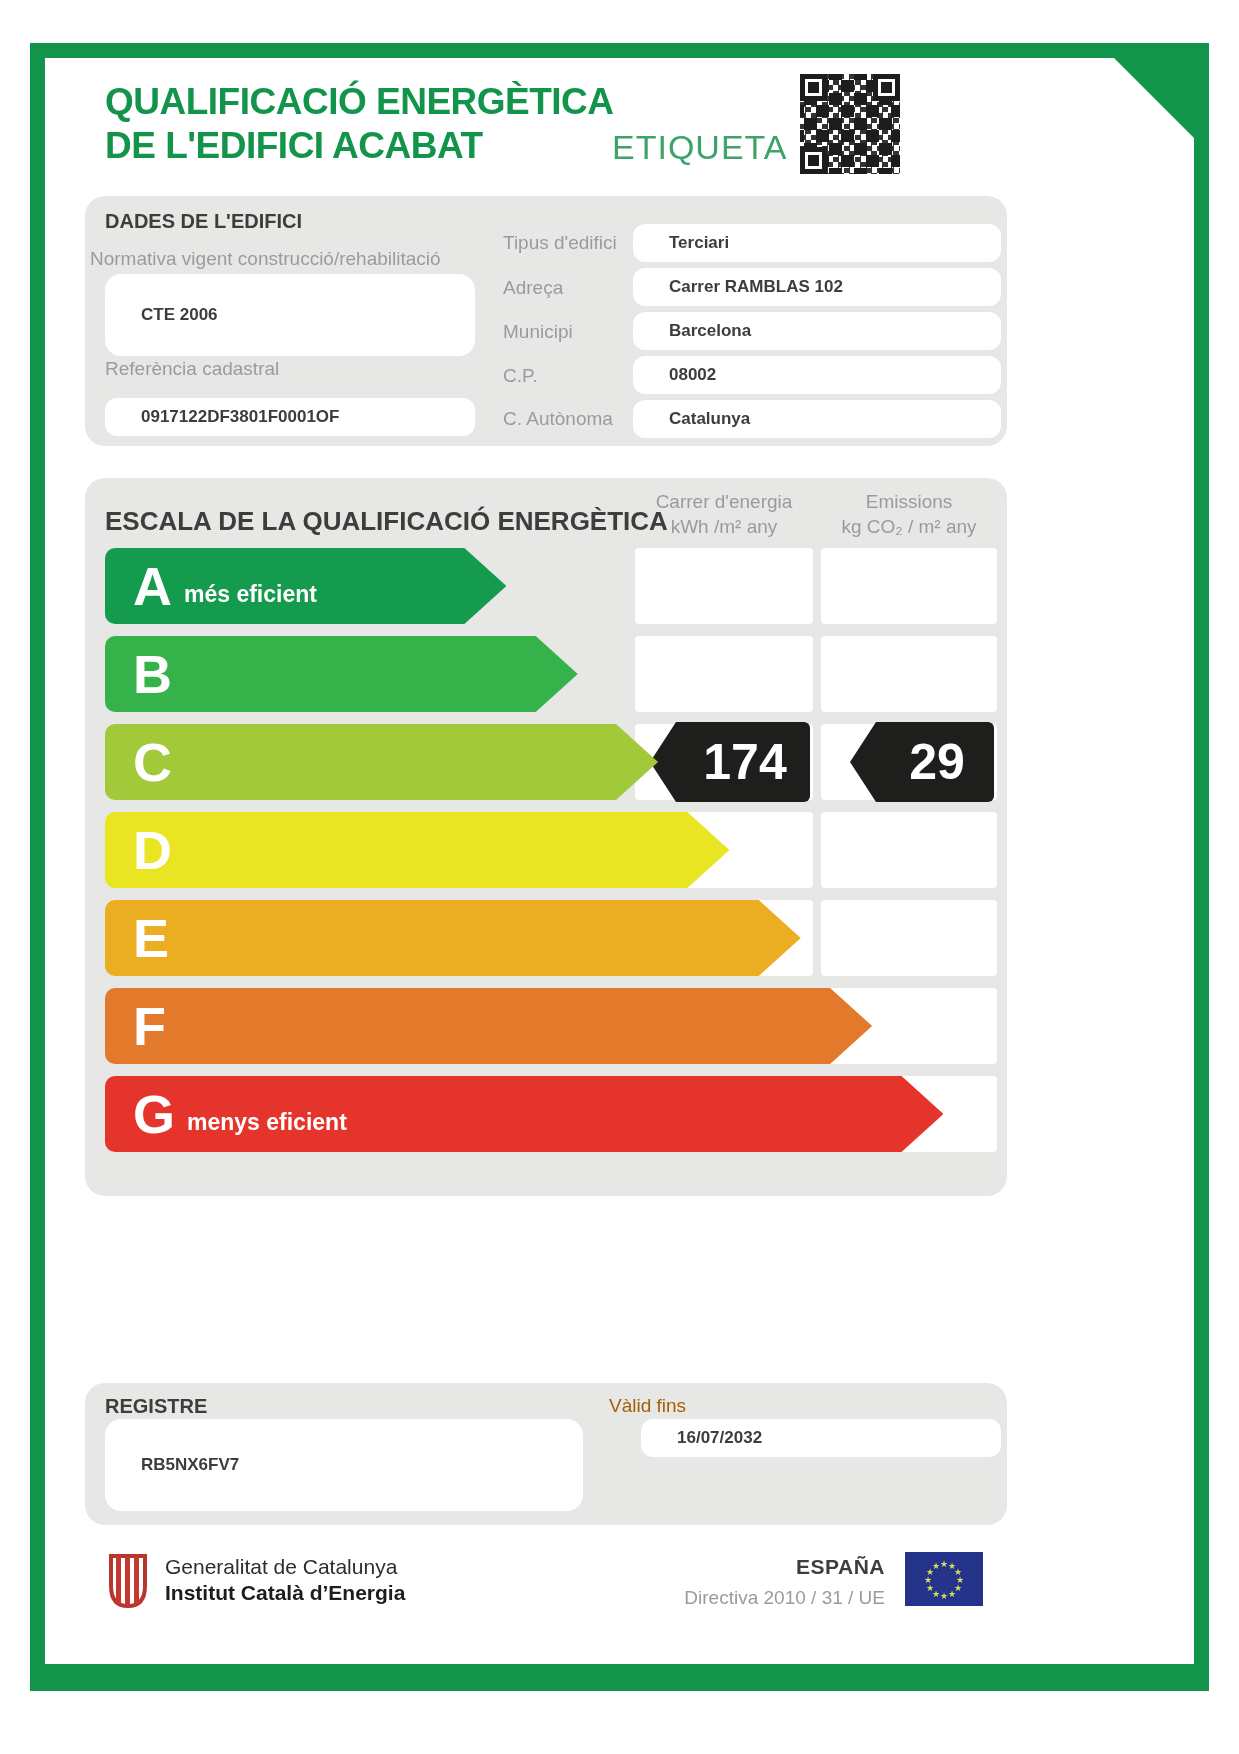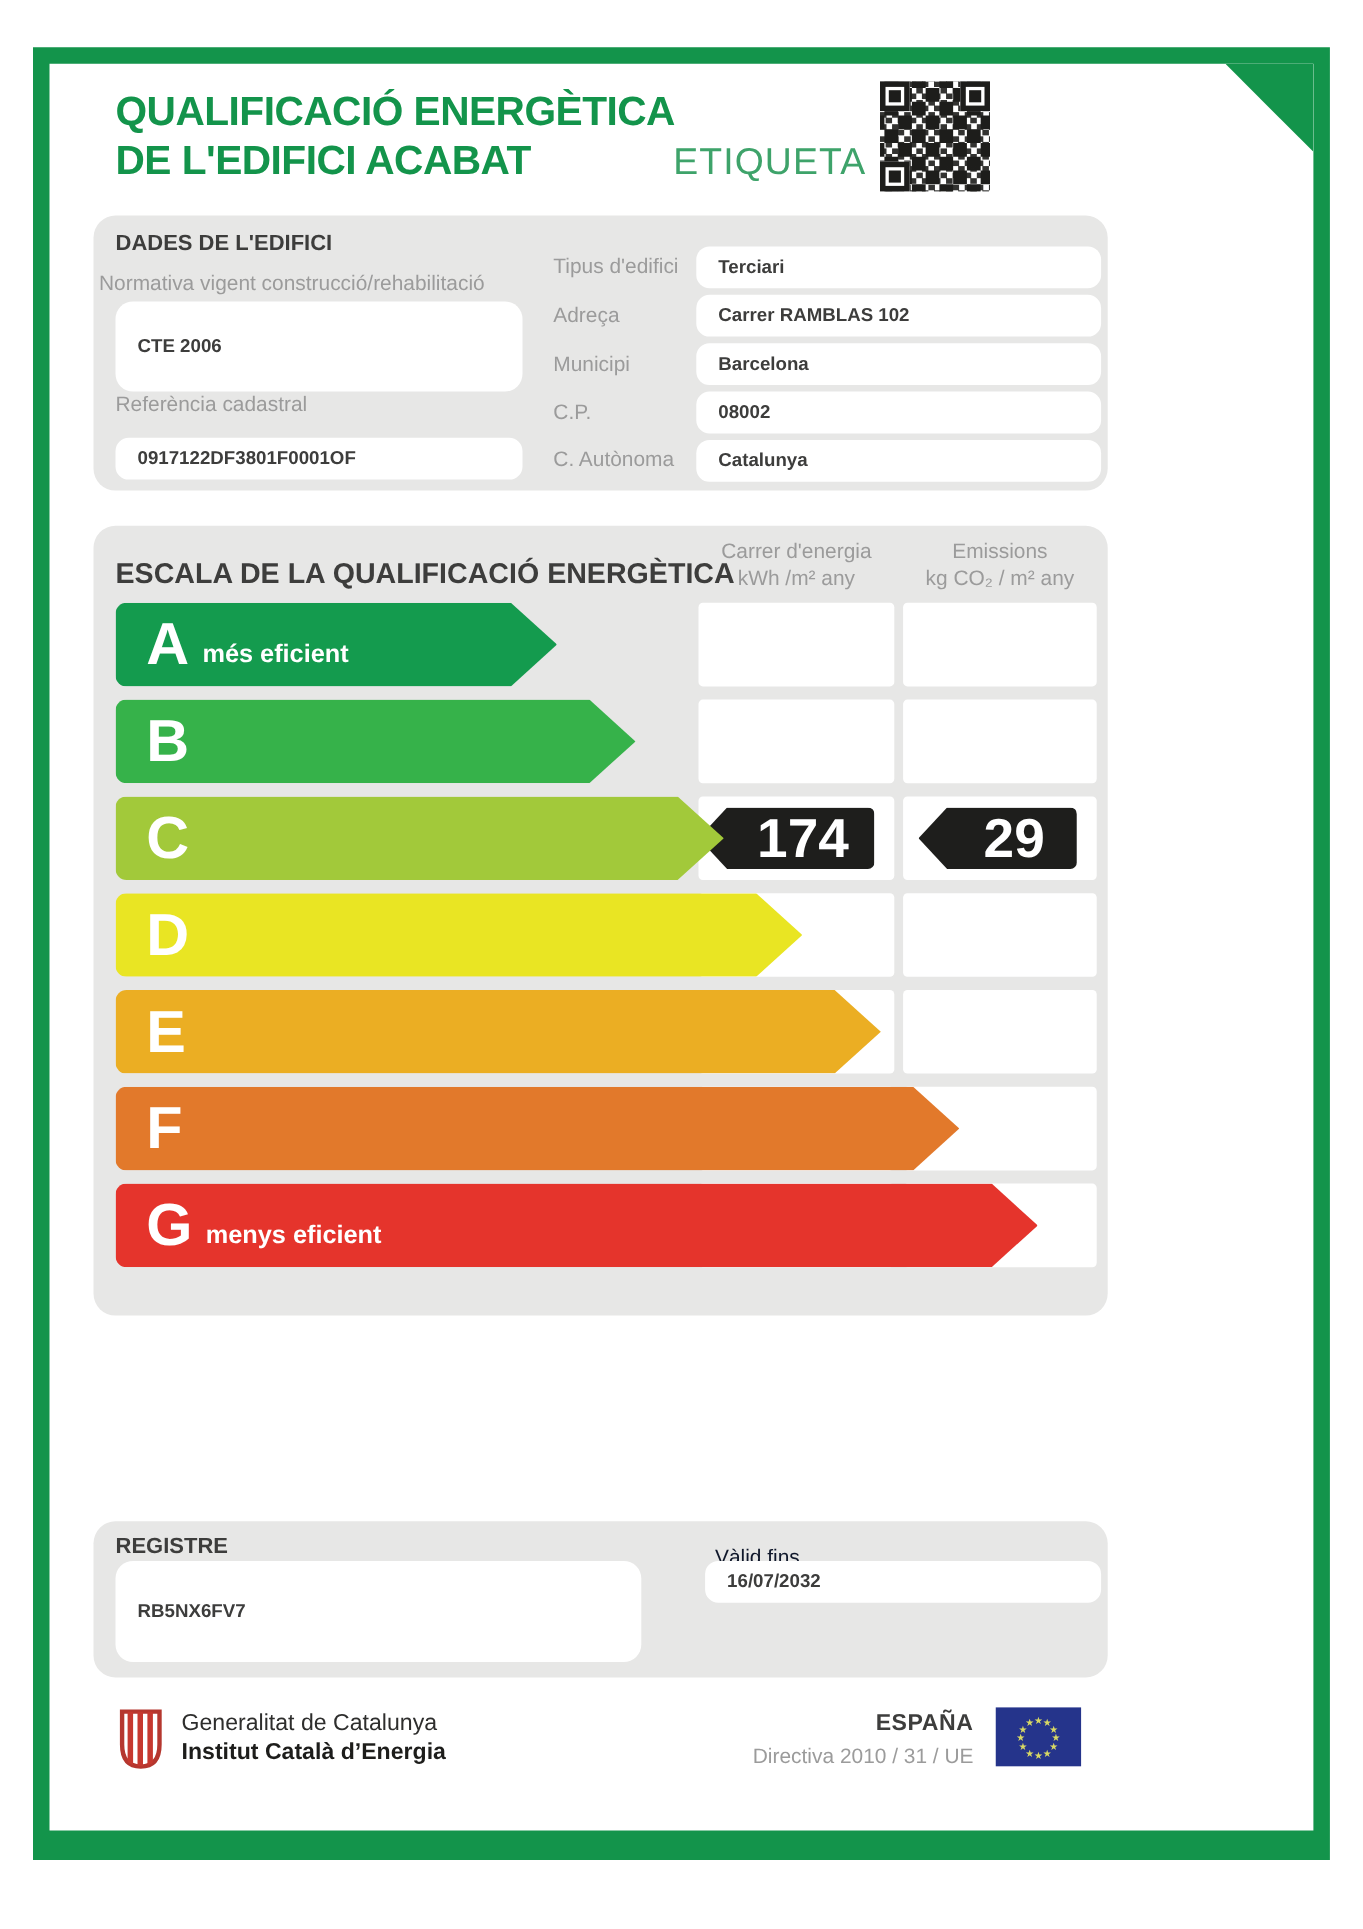--- a/index.html
+++ b/index.html
@@ -23,21 +23,21 @@
   .finder::after{content:"";position:absolute;inset:3px;background:#1d1d1b;}
   .finder.tl{left:0;top:0}.finder.tr{right:0;top:0}.finder.bl{left:0;bottom:0}
   
   .panel{position:absolute;left:85px;width:922px;background:#E7E7E6;border-radius:20px;}
   .panel-dades{top:196px;height:250px;}
   .panel-escala{top:478px;height:718px;}
   .panel-registre{top:1383px;height:142px;}
   .sec-title{position:absolute;font-size:20px;font-weight:bold;color:#3d3d3c;}
   .lab{position:absolute;font-size:19px;color:#9B9B9B;white-space:nowrap;}
   .field{position:absolute;background:#fff;border-radius:12px;display:flex;align-items:center;
-         padding-left:20px;font-size:17px;font-weight:bold;color:#3d3d3c;box-sizing:border-box;}
+         padding-left:36px;font-size:17px;font-weight:bold;color:#3d3d3c;box-sizing:border-box;}
   
   .f-normativa{left:20px;top:78px;width:370px;height:82px;border-radius:16px;}
   .f-cadastral{left:20px;top:202px;width:370px;height:38px;}
   .f-tipus   {left:548px;top:28px;width:368px;height:38px;}
   .f-adreca  {left:548px;top:72px;width:368px;height:38px;}
   .f-municipi{left:548px;top:116px;width:368px;height:38px;}
   .f-cp      {left:548px;top:160px;width:368px;height:38px;}
   .f-auto    {left:548px;top:204px;width:368px;height:38px;}
   
   .col-head{position:absolute;text-align:center;font-size:19px;color:#9B9B9B;line-height:1.3;}
@@ -45,24 +45,24 @@
   .srow{position:relative;height:76px;margin-bottom:12px;}
   .cell{position:absolute;top:0;height:76px;background:#fff;border-radius:4px;
         display:flex;align-items:center;justify-content:flex-end;}
   .cell.c1{left:530px;width:178px;}
   .cell.c2{left:716px;width:176px;}
   .arrow{position:absolute;left:0;top:0;height:76px;border-radius:10px;
          clip-path:polygon(0 0,calc(100% - 42px) 0,100% 50%,calc(100% - 42px) 100%,0 100%);
          display:flex;align-items:center;color:#fff;}
   .arrow .letter{font-size:54px;font-weight:bold;padding-left:28px;line-height:1;}
   .arrow .note{font-size:23px;font-weight:bold;margin-left:12px;margin-top:16px;}
-  .badge{height:56px;background:#1E1E1C;border-radius:6px;color:#fff;font-weight:bold;
+  .badge{height:80px;background:#1E1E1C;border-radius:6px;color:#fff;font-weight:bold;
          font-size:50px;display:flex;align-items:center;justify-content:center;
          clip-path:polygon(26px 0,100% 0,100% 100%,26px 100%,0 50%);
-         padding-left:30px;box-sizing:border-box;margin-right:18px;}
+         padding-left:30px;box-sizing:border-box;margin-right:3px;}
   .badge.b1{width:160px;}
   .badge.b2{width:144px;}
   
   .f-registre{left:20px;top:36px;width:478px;height:92px;border-radius:16px;}
   .f-valid{left:556px;top:36px;width:360px;height:38px;}
   
   .footer-left{position:absolute;left:105px;top:1552px;display:flex;align-items:flex-start;}
   .gencat-text{margin-left:14px;line-height:1.22;padding-top:2px;}
   .gencat-l1{font-size:21px;color:#2e2e2d;}
   .gencat-l2{font-size:21px;font-weight:bold;color:#1d1d1b;}
@@ -193,21 +193,21 @@
         </div>
       </div>
     </div>
   </div>
 
   <div class="panel panel-registre">
     <div class="sec-title" style="left:20px;top:12px;">REGISTRE</div>
     <div class="field f-registre">
         <span>RB5NX6FV7</span>
       </div>
-    <div class="lab" style="left:565px;top:12px;color:#0f172a;margin-top:11px;">Vàlid fins</div>
+    <div class="lab" style="left:524px;top:12px;color:#a16207;">Vàlid fins</div>
     <div class="field f-valid">
         <span>16/07/2032</span>
       </div>
   </div>
 
   <div class="footer-left">
     <svg width="46" height="58" viewBox="0 0 46 58">
       <defs>
           <clipPath id="shieldclip">
             <path d="M6 4 H40 V34 Q40 54 23 54 Q6 54 6 34 Z"></path>

